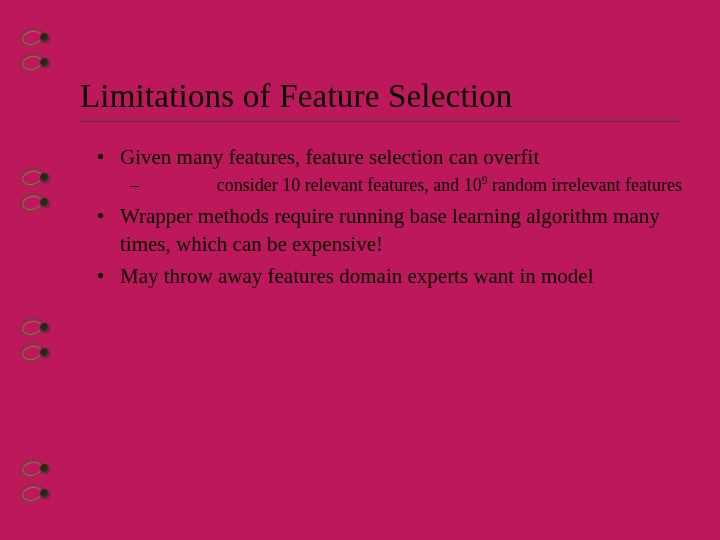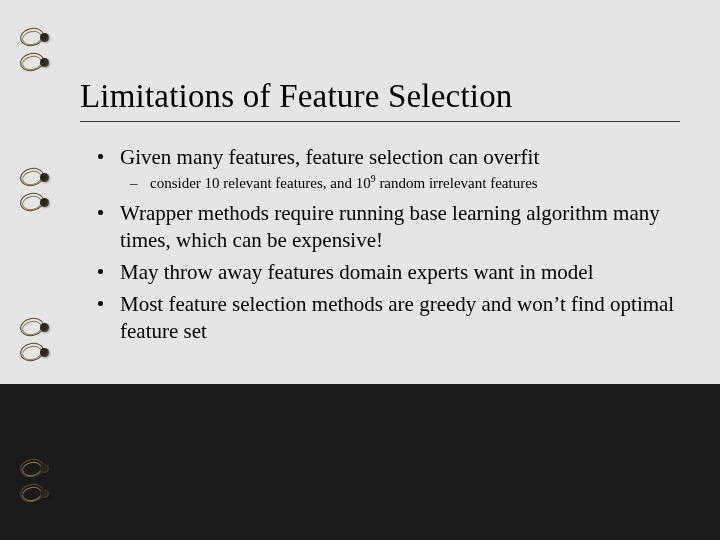--- a/index.html
+++ b/index.html
@@ -6,22 +6,22 @@
     margin: 0;
     padding: 0;
     width: 720px;
     height: 540px;
     overflow: hidden;
     background: #1a1a1a;
   }
   .slide {
     position: relative;
     width: 720px;
-    height: 384px;
-    background: #e5e5e5;
+    height: 540px;
+    background: #be185d;
     box-sizing: border-box;
   }
   .binder {
     position: absolute;
     left: 26px;
     top: 0;
     width: 30px;
     height: 540px;
   }
   .ring {
@@ -104,21 +104,22 @@
     top: 10px;
     width: 5px;
     height: 5px;
     background: #000;
     border-radius: 50%;
   }
   ul.sub {
     list-style: none;
     padding: 0;
     margin: 2px 0 6px 0;
-    font-size: 15px;
+    font-size: 18px;
+    text-align: right;
   }
   ul.sub > li {
     position: relative;
     padding-left: 30px;
     margin-bottom: 3px;
   }
   ul.sub > li::before {
     content: "–";
     position: absolute;
     left: 10px;
@@ -178,16 +179,15 @@
     </div>
   <div class="content">
     <div class="title">Limitations of Feature Selection</div>
     <hr class="rule">
     <ul class="bullets">
         <li><span>Given many features, feature selection can overfit</span><ul class="sub">
             <li>consider 10 relevant features, and 10<sup>9</sup> random irrelevant features</li>
           </ul></li>
         <li><span>Wrapper methods require running base learning algorithm many times, which can be expensive!</span></li>
         <li><span>May throw away features domain experts want in model</span></li>
-        <li><span>Most feature selection methods are greedy and won’t find optimal feature set</span></li>
       </ul>
   </div>
 </div>
 
 </body></html>

